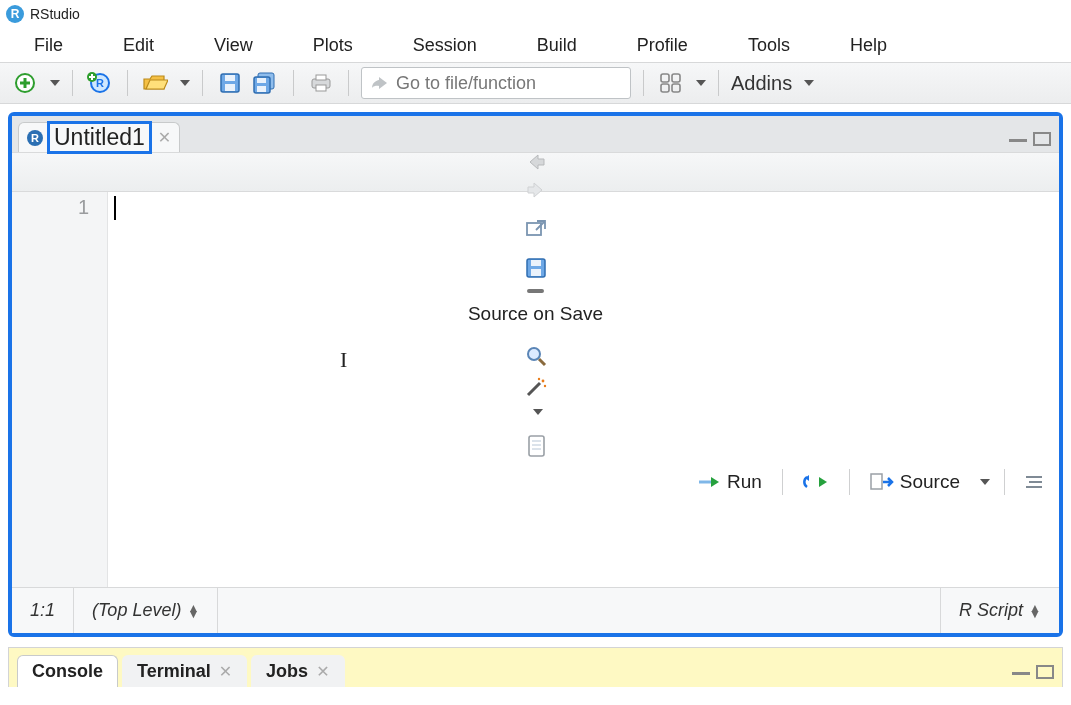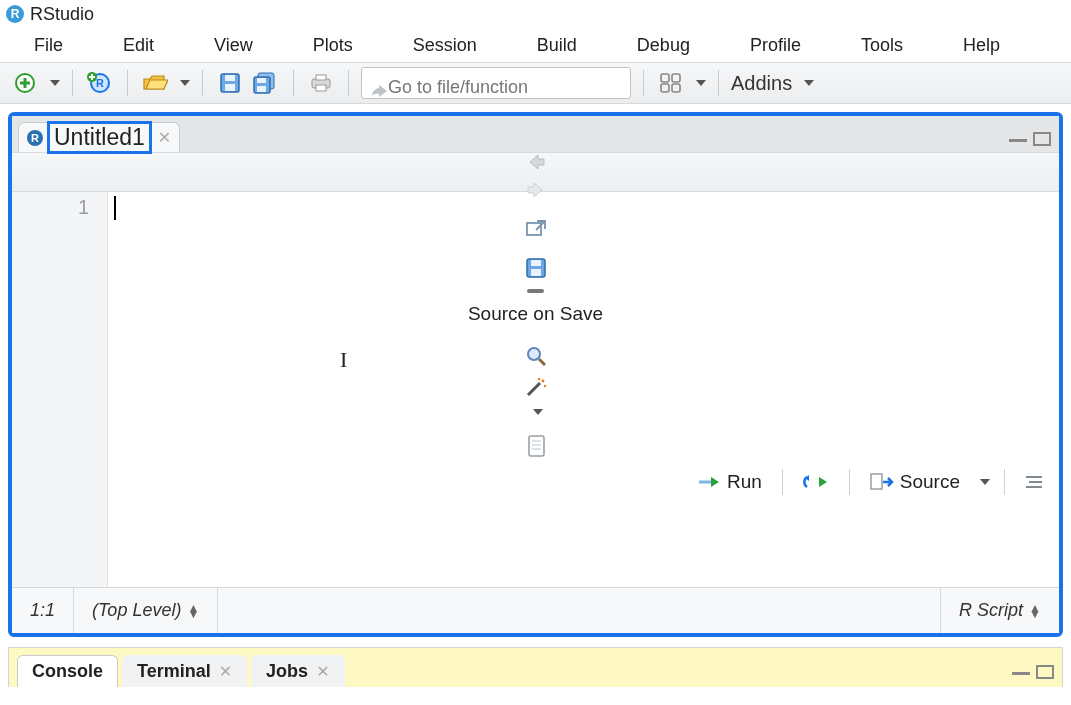--- a/index.html
+++ b/index.html
@@ -1,32 +1,32 @@
 <!DOCTYPE html>
 <html><head>
 <meta charset="utf-8">
 <style>
   * { box-sizing: border-box; margin: 0; padding: 0; font-family: "Segoe UI", Arial, sans-serif; }
   body { width: 1071px; height: 705px; background: #fff; overflow: hidden; font-size: 18px; color: #222; }
 
   
   .titlebar { display: flex; align-items: center; height: 28px; padding: 2px 6px; }
   .app-icon { width: 18px; height: 18px; border-radius: 50%; background: #3a9bdc; color: #fff; font-size: 12px; font-weight: bold; display: flex; align-items: center; justify-content: center; margin-right: 6px; }
-  .app-title { font-size: 18px; }
+  .app-title { font-size: 14px; }
 
   
   .menubar { display: flex; height: 34px; align-items: center; padding: 0 4px; }
   .menubar .menu-item { padding: 6px 30px; font-size: 18px; color: #222; cursor: default; }
 
   
   .main-toolbar { display: flex; align-items: center; height: 42px; background: linear-gradient(#f6f7f8,#ecedee); border-top: 1px solid #d7d8d9; border-bottom: 1px solid #d7d8d9; padding: 0 10px; gap: 6px; }
   .tb-btn { width: 30px; height: 30px; display: flex; align-items: center; justify-content: center; border-radius: 3px; }
   .tb-sep { width: 1px; height: 26px; background: #c9cacb; margin: 0 6px; }
   .drop-caret { width: 0; height: 0; border-left: 5px solid transparent; border-right: 5px solid transparent; border-top: 6px solid #555; margin-left: 4px; }
-  .goto-box { display: flex; align-items: flex-end; border: 1px solid #bfc3c6; background: #fff; border-radius: 3px; height: 32px; width: 270px; padding: 0 8px; color: #777; font-size: 18px; }
+  .goto-box { display: flex; align-items: center; border: 1px solid #bfc3c6; background: #fff; border-radius: 3px; height: 32px; width: 270px; padding: 0 8px; color: #777; font-size: 18px; gap: 8px; }
   .addins { display: flex; align-items: center; font-size: 20px; color: #333; gap: 8px; }
 
   
   .pane-wrap { margin: 8px 8px 0 8px; border: 4px solid #1a73e8; border-radius: 6px; background: #fff; }
   .pane-inner { background: linear-gradient(#f4f5f6,#eceeef); }
 
   
   .tabrow { display: flex; align-items: flex-end; height: 36px; padding: 4px 6px 0 6px; background: #e4e6e8; position: relative; }
   .file-tab { display: flex; align-items: center; background: #f7f8f9; border: 1px solid #c8cacb; border-bottom: none; border-radius: 6px 6px 0 0; height: 30px; padding: 0 8px; gap: 4px; }
   .r-icon { width: 16px; height: 16px; border-radius: 50%; background: #2b6fb3; color: #fff; font-size: 11px; font-weight: bold; display: flex; align-items: center; justify-content: center; }
@@ -75,21 +75,20 @@
   <div class="app-title">RStudio</div>
 </div>
 
 <div class="menubar">
   <div class="menu-item">File</div>
   <div class="menu-item">Edit</div>
   <div class="menu-item">View</div>
   <div class="menu-item">Plots</div>
   <div class="menu-item">Session</div>
   <div class="menu-item">Build</div>
-  <div class="menu-item">Debug</div>
   <div class="menu-item">Profile</div>
   <div class="menu-item">Tools</div>
   <div class="menu-item">Help</div>
 </div>
 
 <div class="main-toolbar">
   <div class="tb-btn">
     <svg width="22" height="22">
         <circle cx="11" cy="11" r="9" fill="#fff" stroke="#2e9e2e" stroke-width="2"></circle>
         <line x1="11" y1="6" x2="11" y2="16" stroke="#2e9e2e" stroke-width="3"></line>

